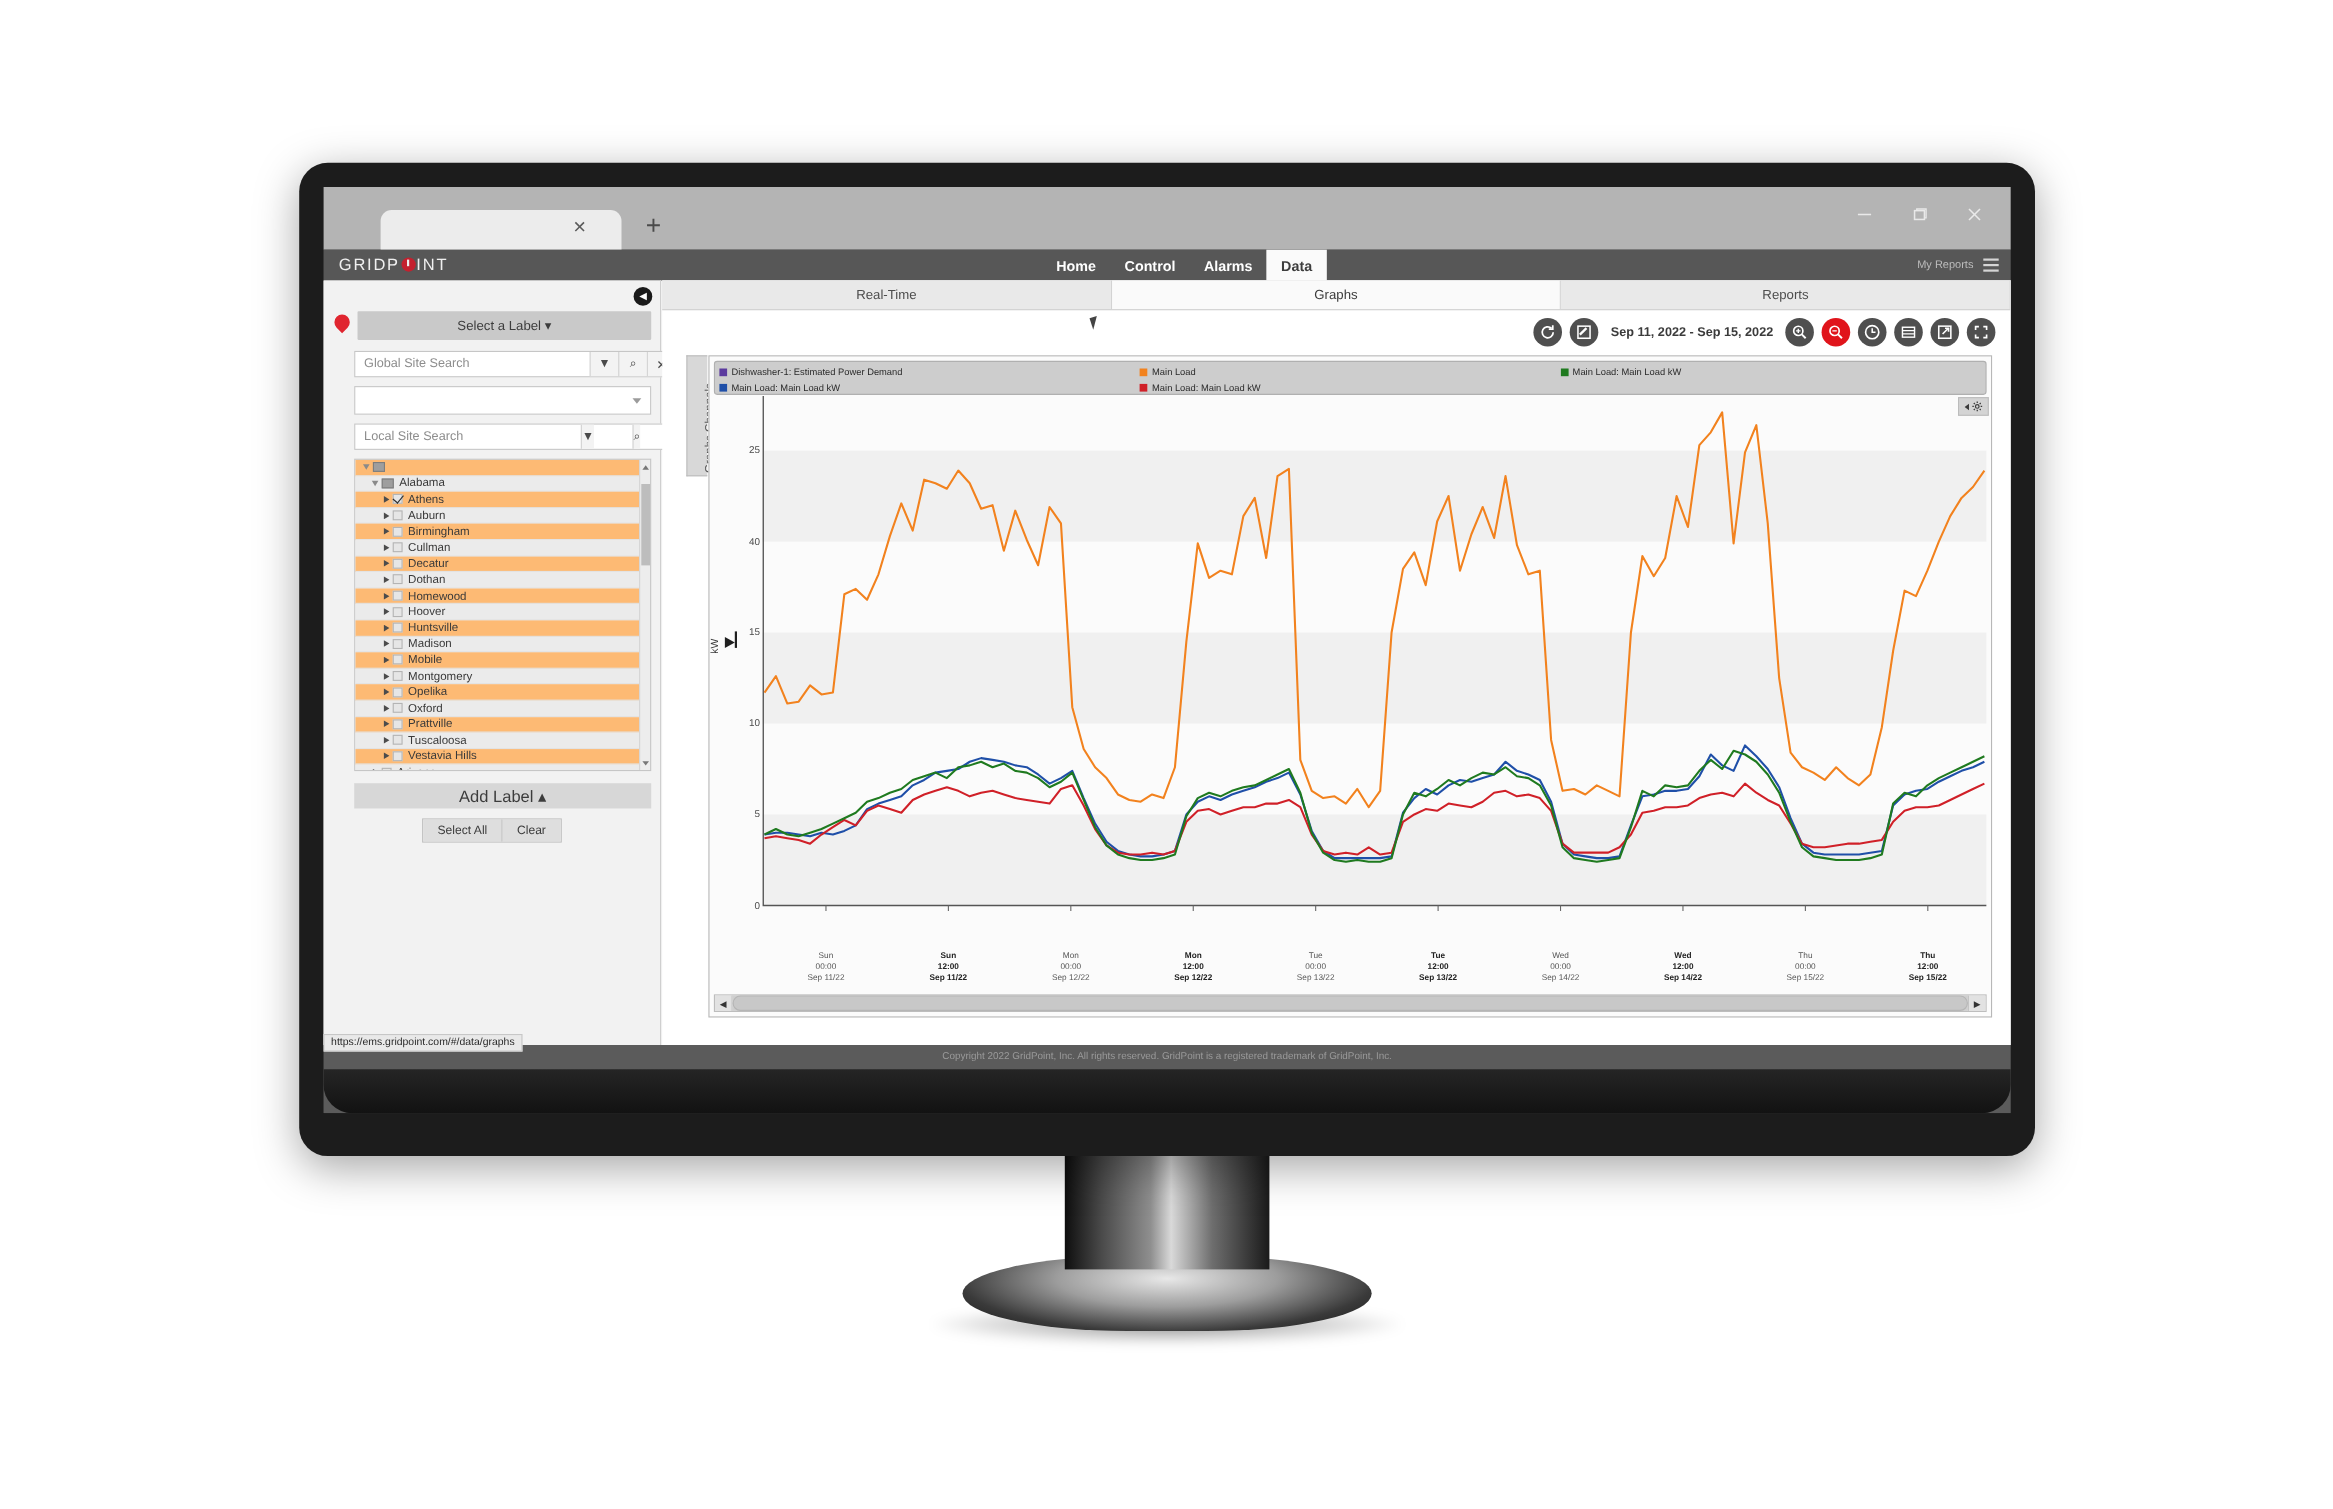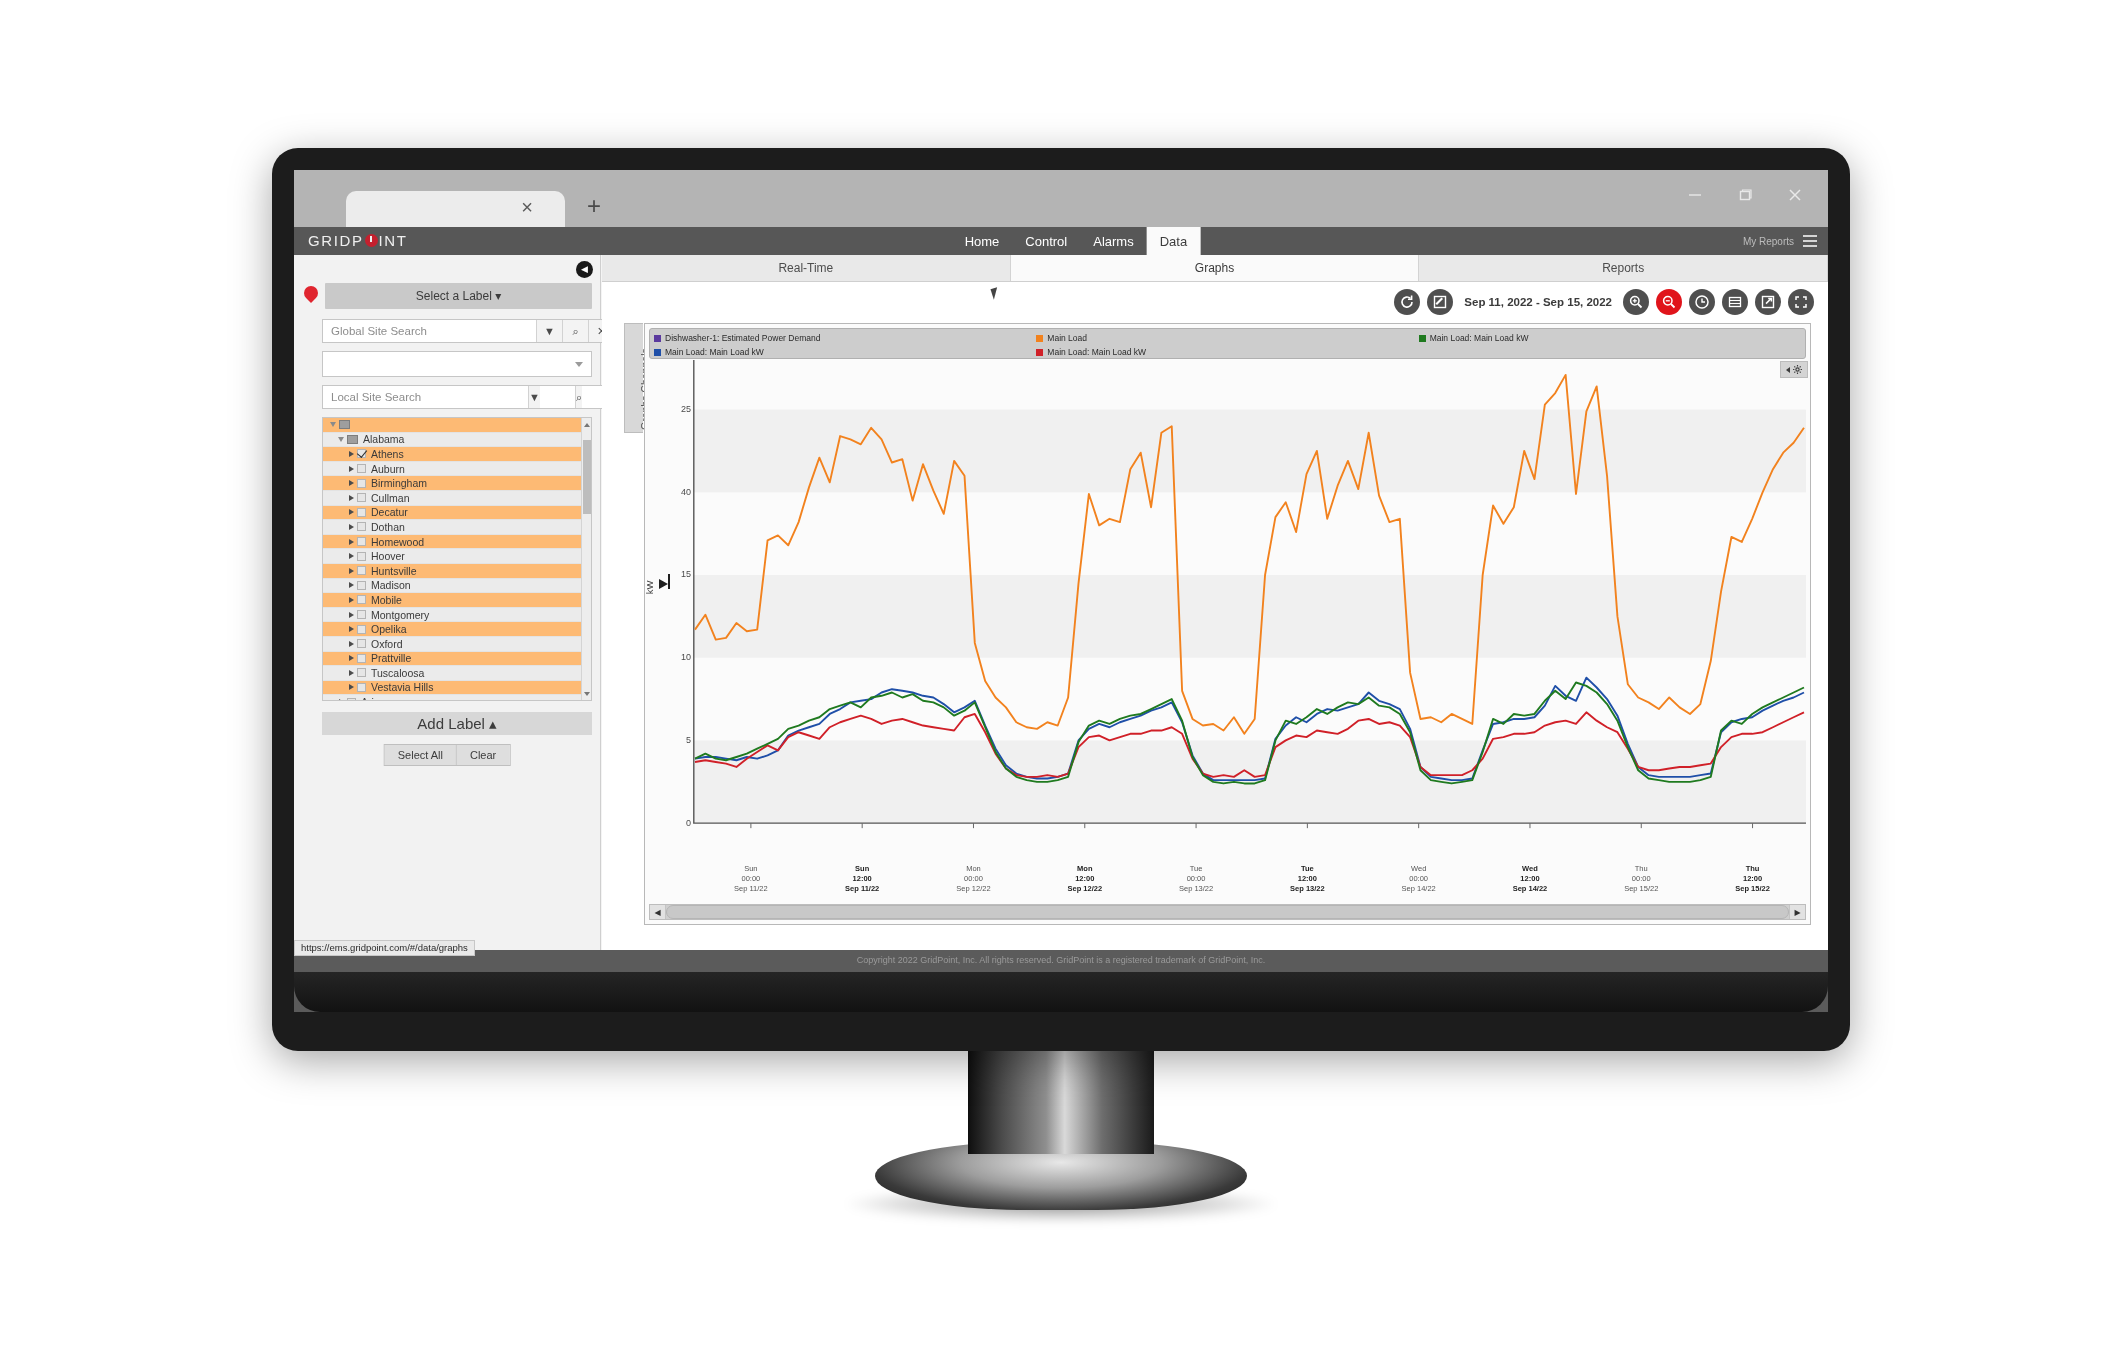--- a/index.html
+++ b/index.html
@@ -143,21 +143,21 @@
     left: 50%; top: 0;
     transform: translateX(-44%);
     height: 28px;
     display: flex; align-items: stretch; gap: 0;
   }
   .gp-nav-item {
     padding: 4px 13px;
     display: flex; align-items: center;
     color: #ffffff;
     font-size: 13px;
-    font-weight: normal;
+    font-weight: bold;
     cursor: pointer;
   }
   .gp-nav-item.active {
     background: #fafafa;
     color: #3d3d3d;
   }
   #gp-myreports {
     position: absolute;
     right: 34px; top: 0; height: 28px;
     display: flex; align-items: center;

